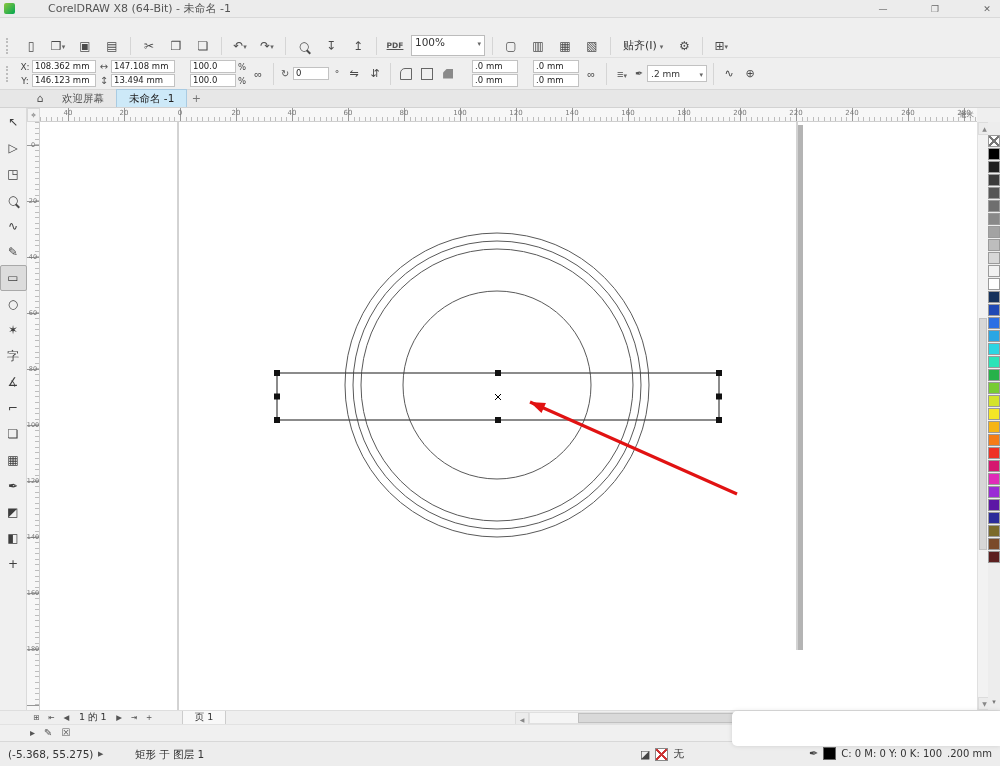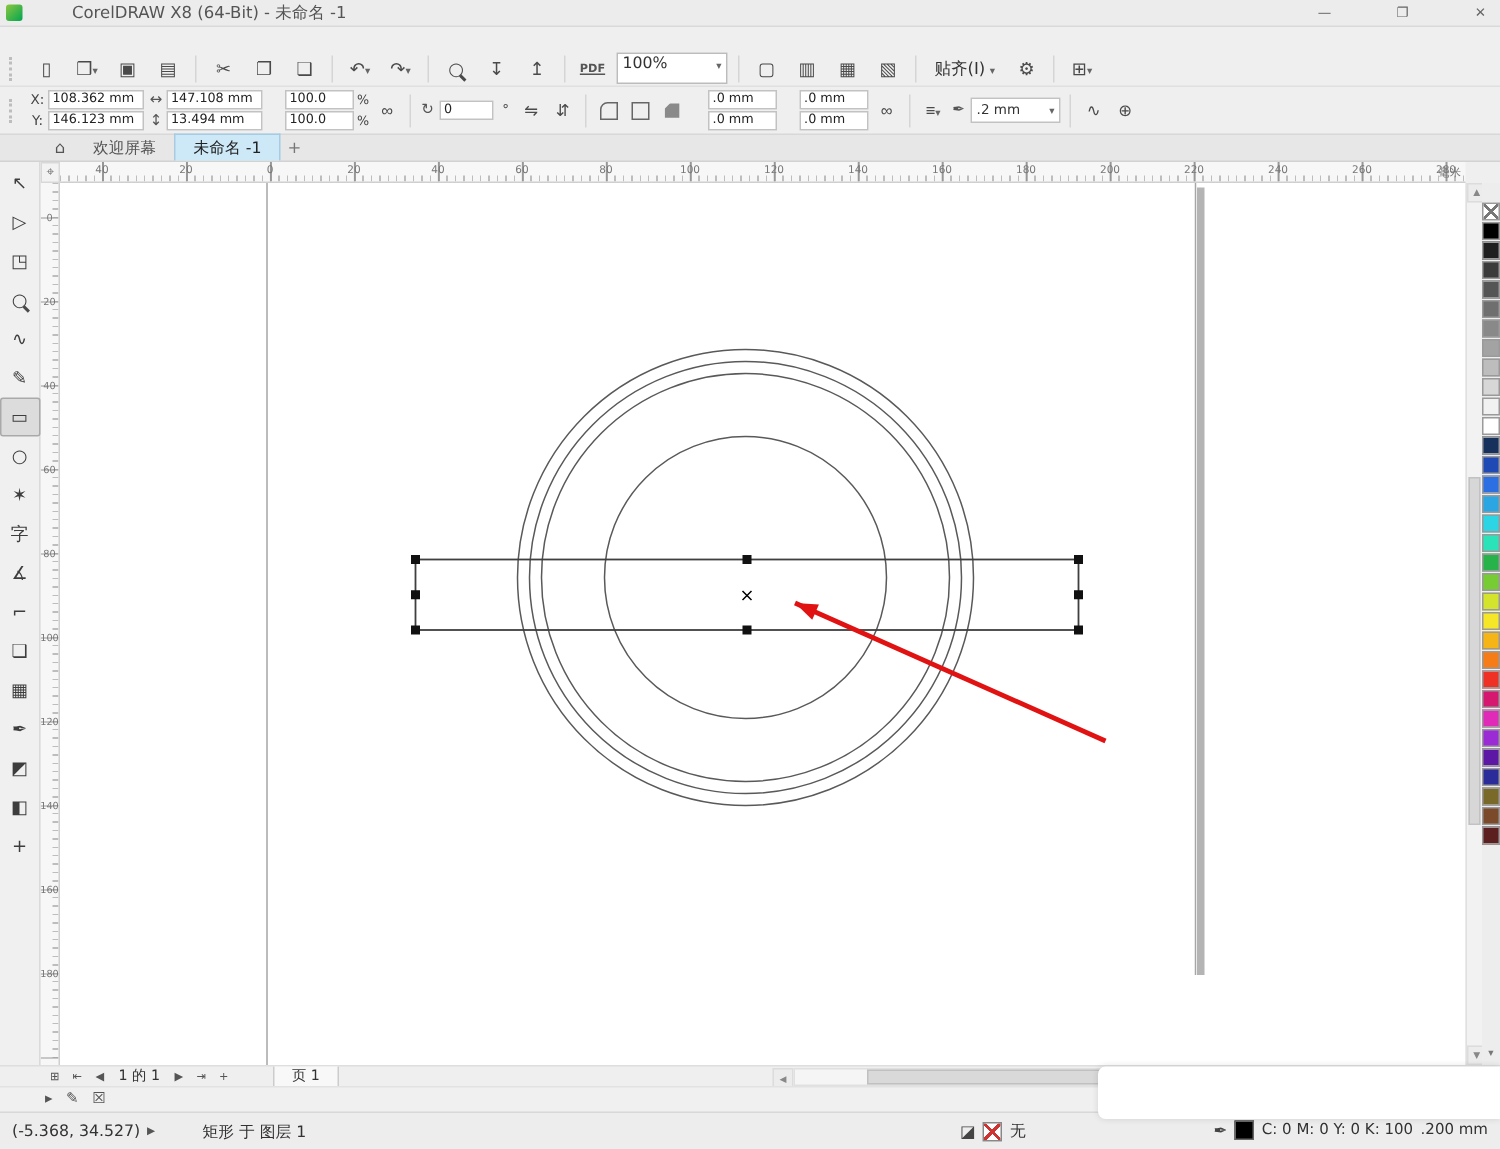--- a/index.html
+++ b/index.html
@@ -521,21 +521,21 @@
     <div class="hint-icons" data-name="hint-icons">
         <span class="hint-icon" data-name="play-icon">▸</span>
         <span class="hint-icon" data-name="pencil-icon">✎</span>
         <span class="hint-icon" data-name="no-color-icon">☒</span>
       </div>
   </div>
 
   <div class="overlay-box" data-name="popup-overlay"></div>
 
   <div class="statusbar" data-name="status-bar">
-    <span class="sb-coords" data-name="cursor-coordinates">(-5.368, 34.527)</span>
+    <span class="sb-coords" data-name="cursor-coordinates">(-5.368, 55.275)</span>
     <button class="sb-expand" data-name="statusbar-expand-button">▶</button>
     <span class="sb-object" data-name="selected-object-info">矩形 于 图层 1</span>
     <div class="sb-fill" data-name="fill-status-group">
       <span class="sb-icon" data-name="fill-color-icon">◪</span>
       <span class="swatch-none" data-name="fill-none-swatch"></span>
       <span data-name="fill-value">无</span>
     </div>
     <div class="sb-outline" data-name="outline-status-group">
       <span class="sb-icon" data-name="outline-pen-icon">✒</span>
       <span class="sb-swatch" data-name="outline-color-swatch" style="background: rgb(0, 0, 0);"></span>

